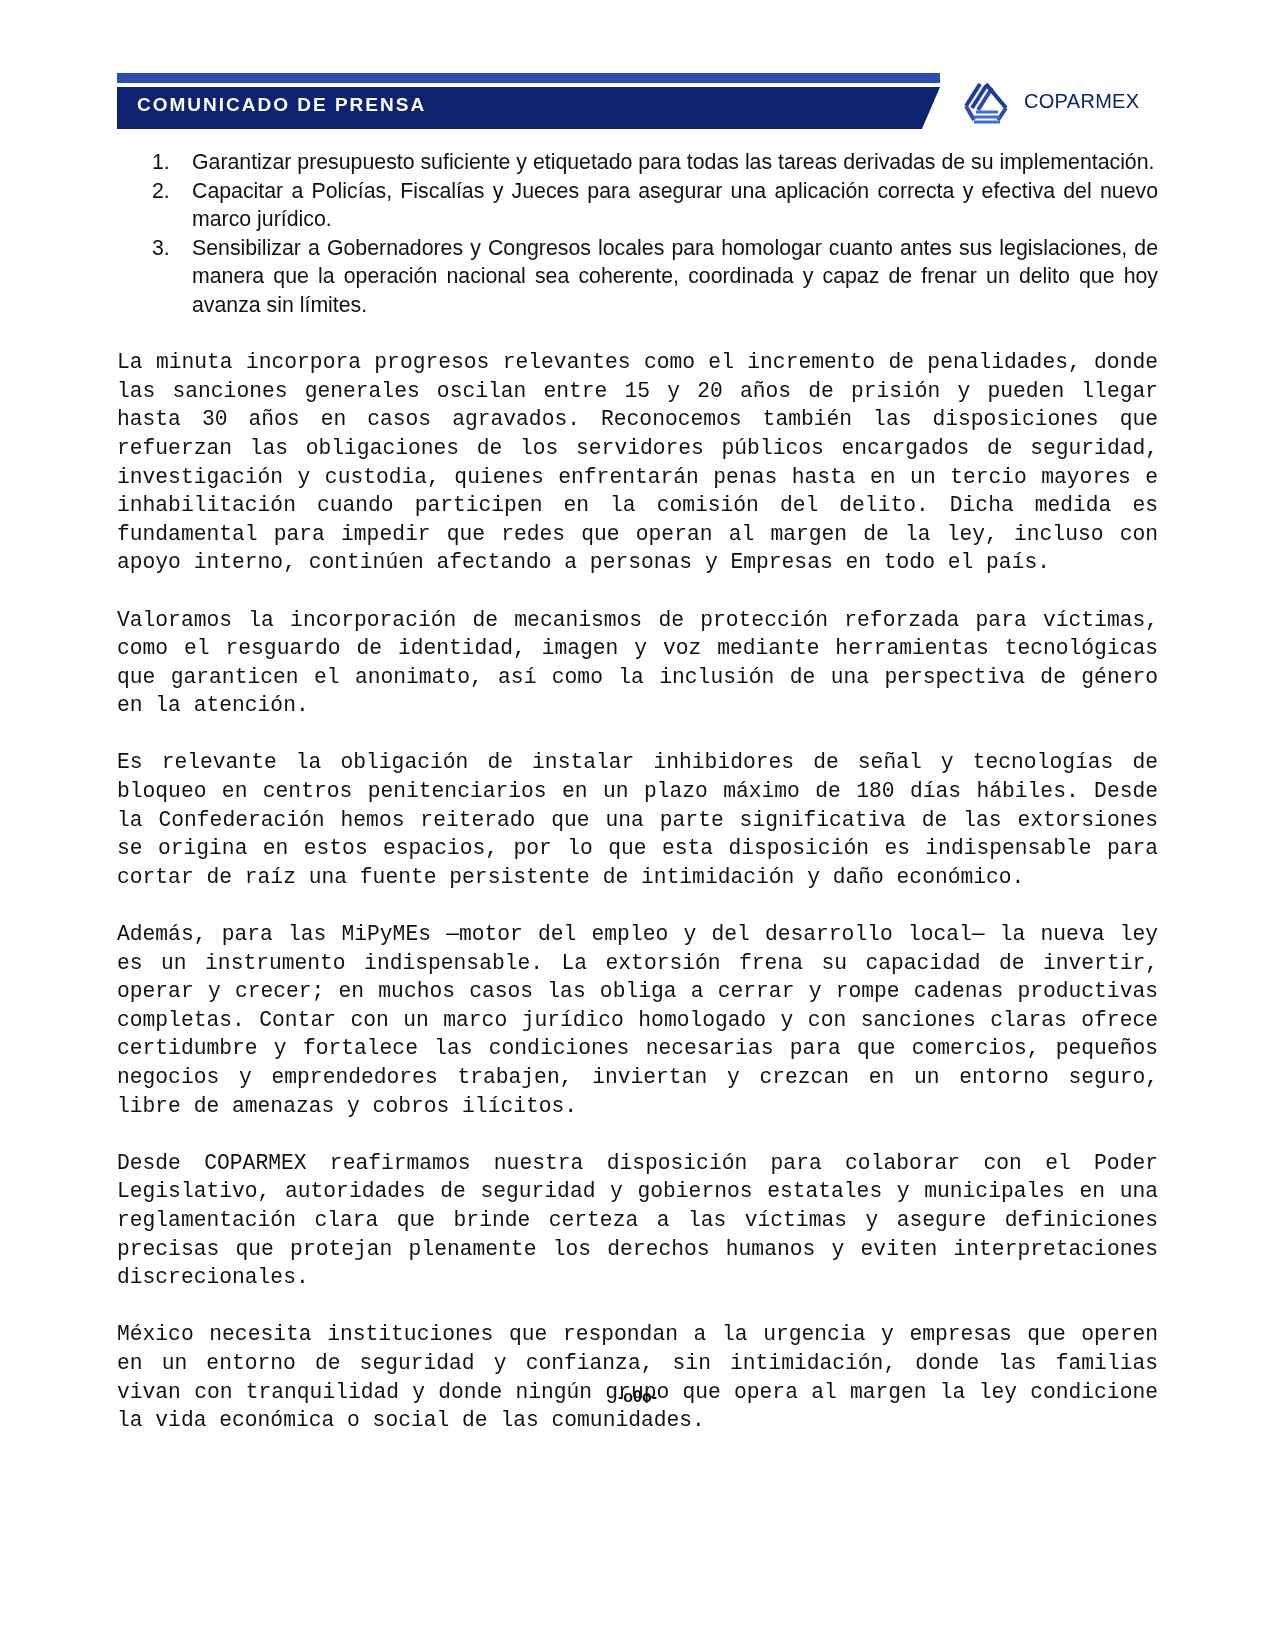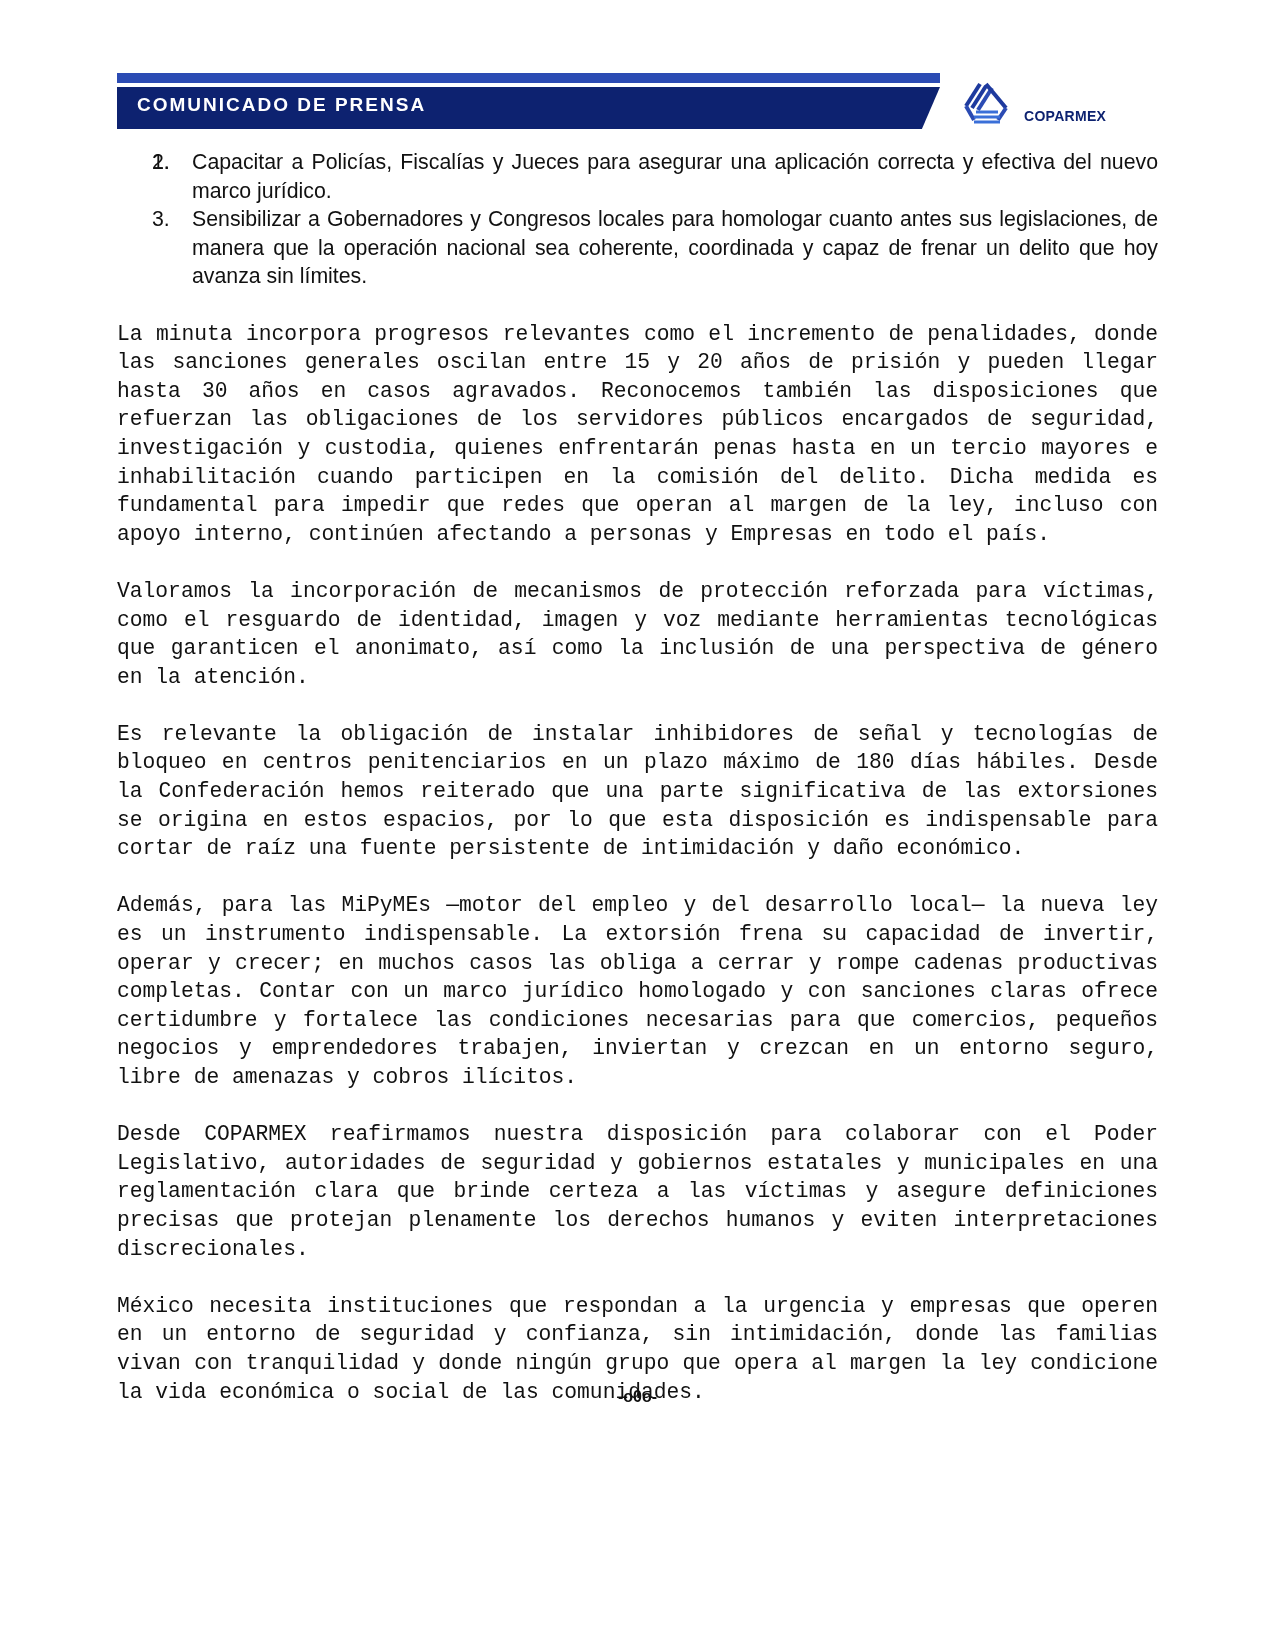--- a/index.html
+++ b/index.html
@@ -5,22 +5,22 @@
   html, body { margin: 0; padding: 0; background: #ffffff; }
   body { width: 1275px; height: 1650px; position: relative; overflow: hidden; font-family: "Liberation Sans", sans-serif; color: #111111; }
   .header { position: absolute; left: 117px; top: 73px; width: 825px; height: 56px; }
   .hdr-top { position: absolute; left: 0; top: 0; width: 823px; height: 10px; background: #2b4bb3; }
   .hdr-main { position: absolute; left: 0; top: 14px; width: 823px; height: 42px; background: #0d2270;
               clip-path: polygon(0 0, 100% 0, 97.8% 100%, 0 100%); }
   .hdr-title { position: absolute; left: 20px; top: 21px; font-family: "Liberation Sans", sans-serif; font-weight: 700;
                font-size: 19px; letter-spacing: 2px; color: #ffffff; text-align: right; }
   .logo { position: absolute; left: 962px; top: 80px; width: 200px; height: 44px; }
   .logo svg { position: absolute; left: 0; top: 0; }
-  .logo-text { position: absolute; left: 62px; top: 28px; font-family: "Liberation Sans", sans-serif; font-weight: 700;
-               font-size: 14px; color: #0d2270; letter-spacing: 0.3px; }
+  .logo-text { position: absolute; left: 62px; top: 10px; font-family: "Liberation Sans", sans-serif; font-weight: 400;
+               font-size: 20px; color: #0d2270; letter-spacing: 0.3px; }
   .content { position: absolute; left: 117px; top: 148px; width: 1041px; font-size: 21.3px; line-height: 28.6px; }
   ol { margin: 0; padding: 0 0 0 75px; list-style: none; }
   ol li { position: relative; text-align: justify; }
   ol li .num { position: absolute; left: -40px; top: 0; }
   p { margin: 28.6px 0 0 0; text-align: justify; font-family: Liberation Mono, monospace; }
   .closing { position: absolute; left: 0; width: 1275px; top: 1388px; text-align: center; font-weight: 700; font-size: 16px; }
 </style>
 </head>
 <body>
 
@@ -44,20 +44,21 @@
       <line x1="12" y1="42" x2="38" y2="42" stroke="#3a6fd8" stroke-width="3"></line>
     </g>
   </svg>
   <div class="logo-text">COPARMEX</div>
 </div>
 
 <div class="content">
   <ol>
     <li>
       <span class="num">1.</span>
+      <span>Garantizar presupuesto suficiente y etiquetado para todas las tareas derivadas de su implementación.</span>
     </li>
     <li>
       <span class="num">2.</span>
       <span>Capacitar a Policías, Fiscalías y Jueces para asegurar una aplicación correcta y efectiva del nuevo marco jurídico.</span>
     </li>
     <li>
       <span class="num">3.</span>
       <span>Sensibilizar a Gobernadores y Congresos locales para homologar cuanto antes sus legislaciones, de manera que la operación nacional sea coherente, coordinada y capaz de frenar un delito que hoy avanza sin límites.</span>
     </li>
   </ol>

